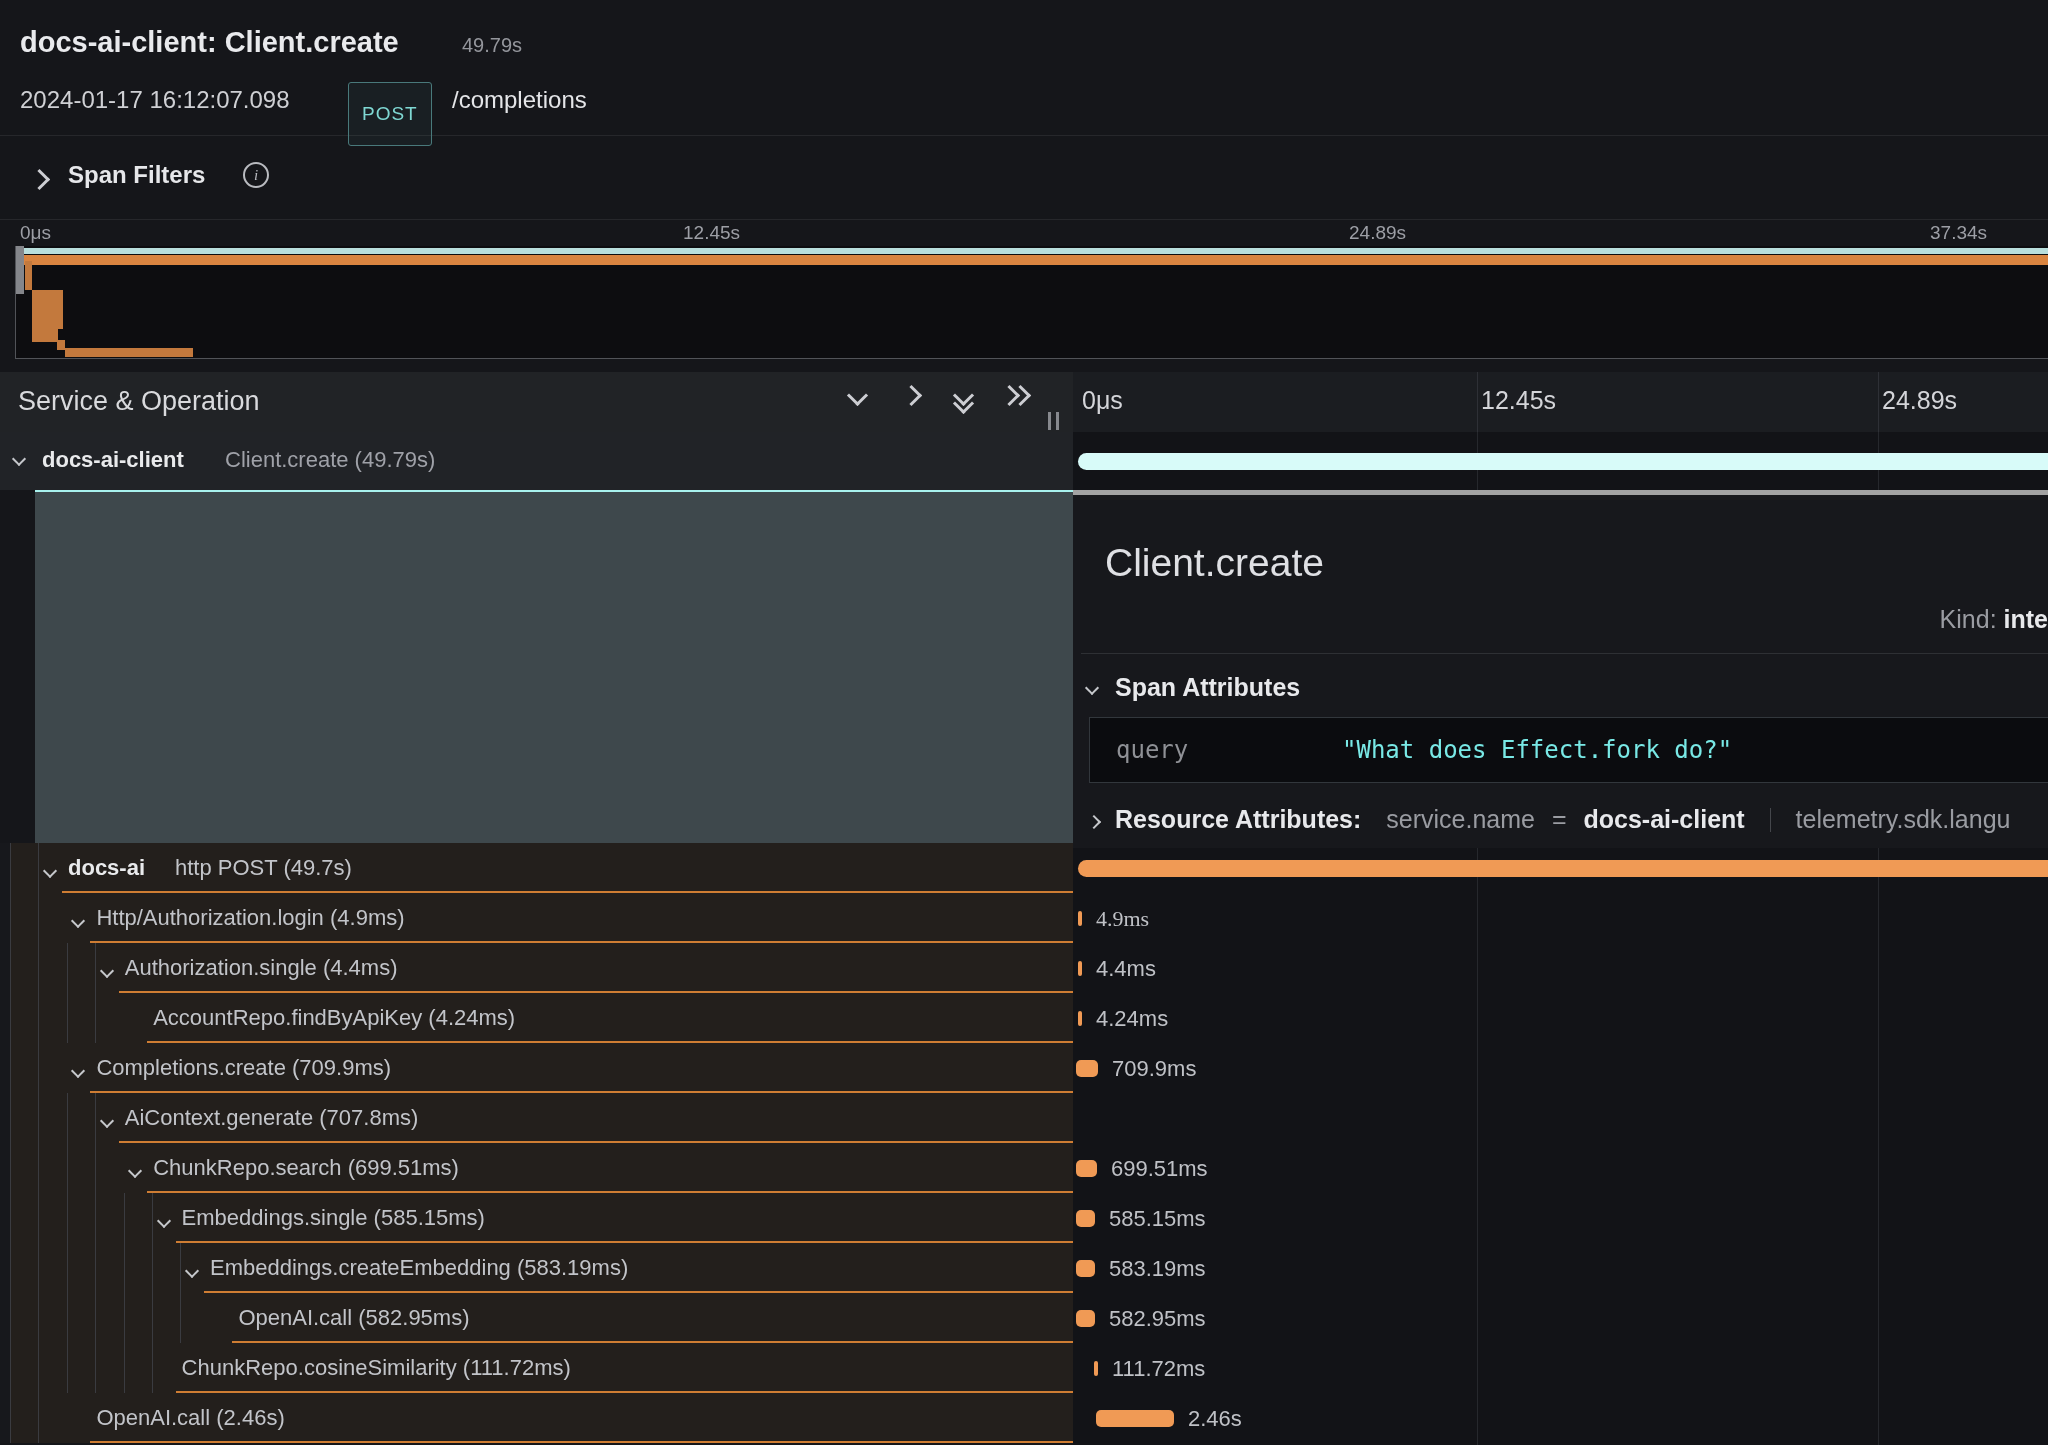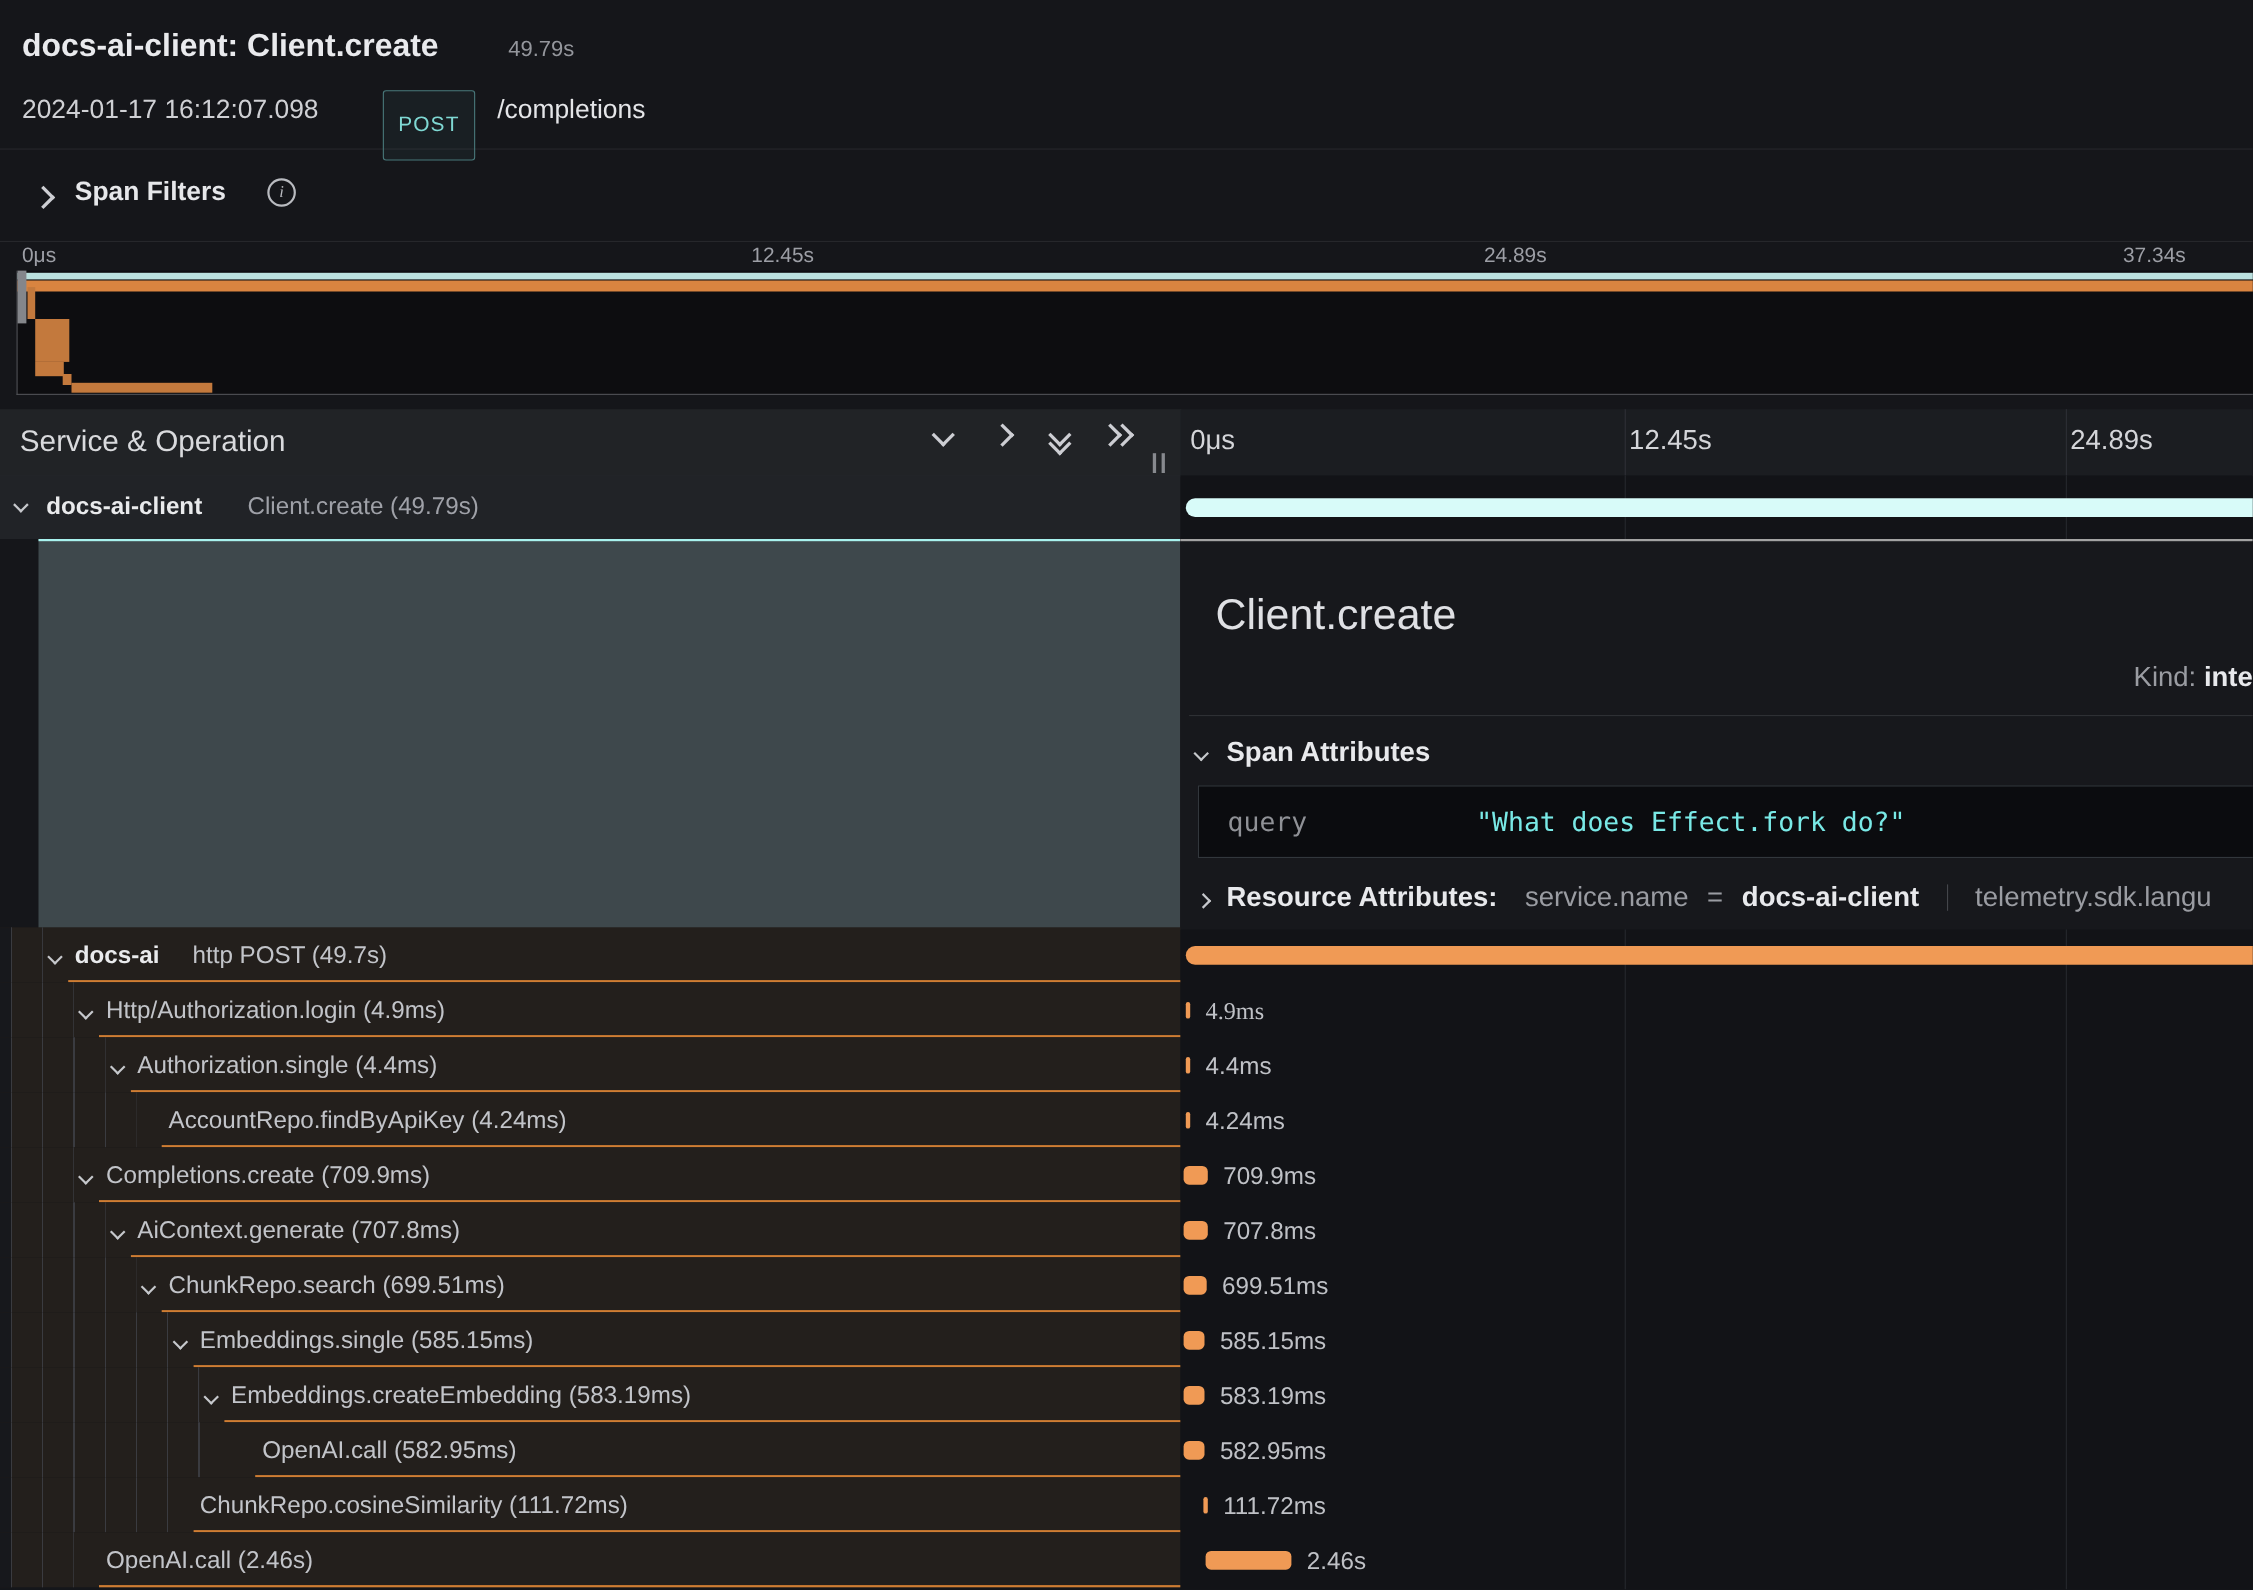--- a/index.html
+++ b/index.html
@@ -55,21 +55,21 @@
   #root-row{position:absolute;left:0;top:0;width:2048px;height:58px;}
   #root-row .left{position:absolute;left:0;top:0;width:1073px;height:58px;background:#212327;}
   #root-row .right{position:absolute;left:1073px;top:0;width:975px;height:58px;}
   #root-chev{position:absolute;left:14px;top:22px;}
   #root-service{position:absolute;left:42px;top:15px;font-size:22px;font-weight:bold;color:#e9eaec;}
   #root-name{position:absolute;left:225px;top:15px;font-size:22px;color:#9fa1a8;}
   #root-bar{position:absolute;left:5px;top:21px;right:-5px;height:17px;background:#d8fbf9;border-radius:9px 0 0 9px;}
   
   #detail{position:absolute;left:0;top:58px;width:2048px;height:353px;}
   #detail-left{position:absolute;left:35px;top:0;width:1038px;height:353px;background:#3e484c;border-top:2px solid #a8f2ee;}
-  #detail-right{position:absolute;left:1073px;top:0;width:975px;height:353px;background:#17181c;border-top:2px solid #a3a3a3;}
+  #detail-right{position:absolute;left:1073px;top:0;width:975px;height:353px;background:#17181c;border-top:5px solid #a3a3a3;}
   #d-title{position:absolute;left:32px;top:46px;font-size:39px;color:#dfe0e4;}
   #d-meta1{position:absolute;right:0;top:62px;font-size:25px;color:#9a9ca2;padding-right:10px;border-right:1px solid #44464b;white-space:nowrap;}
   #d-meta1 b{color:#e8e9ec;}
   #d-meta1 .sep{display:inline-block;width:1px;height:24px;background:#44464b;margin:0 16px -4px 16px;}
   #d-meta2{position:absolute;right:0;top:110px;font-size:25px;color:#9a9ca2;white-space:nowrap;}
   #d-meta2 b{color:#e8e9ec;}
   #d-divider{position:absolute;left:8px;right:0;top:158px;height:1px;background:#2e3034;}
   #d-attr-chev{position:absolute;left:14px;top:188px;}
   #d-attr-title{position:absolute;left:42px;top:178px;font-size:25px;font-weight:bold;color:#e8e9ec;}
   #d-attr-row{position:absolute;left:16px;right:-2px;top:222px;height:64px;background:#0b0c0f;border:1px solid #32373c;}
@@ -267,24 +267,20 @@
           <span class="dur" style="left: 39px;">709.9ms</span>
         </div>
       </div>
       <div class="row" style="top: 250px;">
         <div class="left">
           <div class="guides" style="width: 85.8px;"></div>
           <span class="chev-box" style="left: 91.8px;"><span class="chev sm down"></span></span>
           <span class="name" style="left: 114.8px;">AiContext.generate (707.8ms)</span>
           <div class="underline" style="left: 108.8px;"></div>
         </div>
-        <div class="right">
-          <div class="bar" style="left: 3px; width: 22px;"></div>
-          <span class="dur" style="left: 39px;">707.8ms</span>
-        </div>
       </div>
       <div class="row" style="top: 300px;">
         <div class="left">
           <div class="guides" style="width: 114.2px;"></div>
           <span class="chev-box" style="left: 120.2px;"><span class="chev sm down"></span></span>
           <span class="name" style="left: 143.2px;">ChunkRepo.search (699.51ms)</span>
           <div class="underline" style="left: 137.2px;"></div>
         </div>
         <div class="right">
           <div class="bar" style="left: 3px; width: 21px;"></div>

